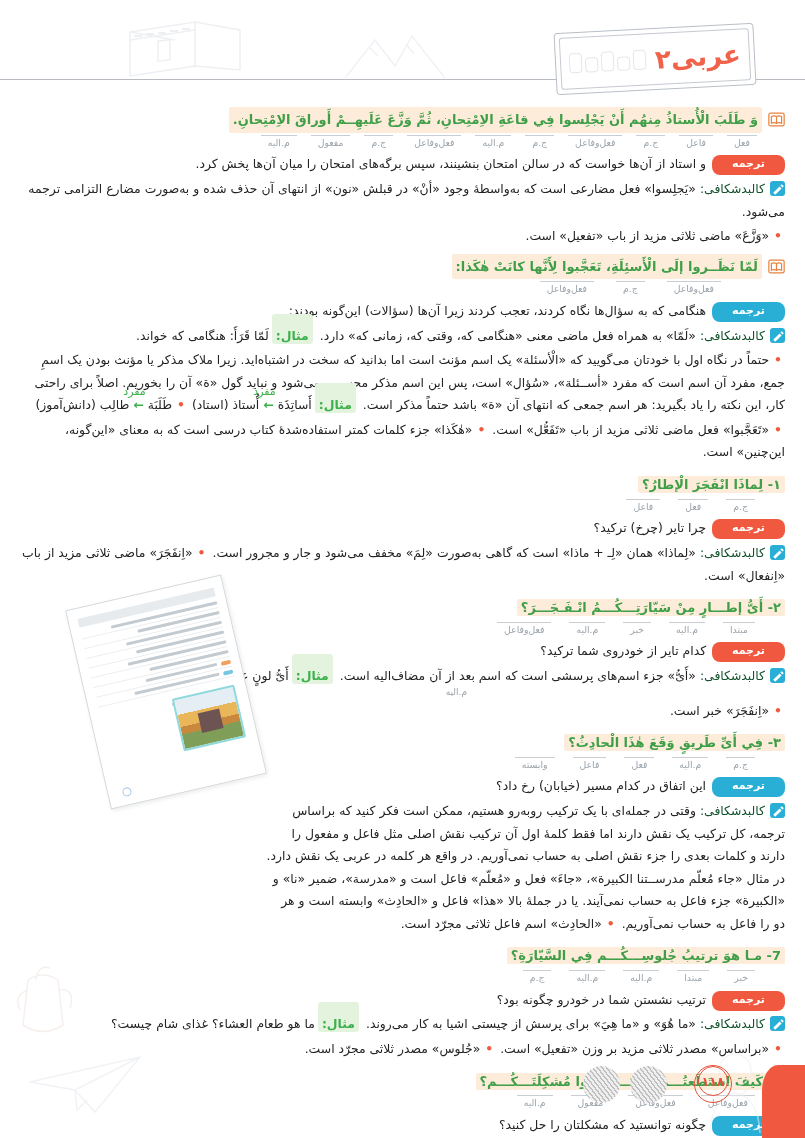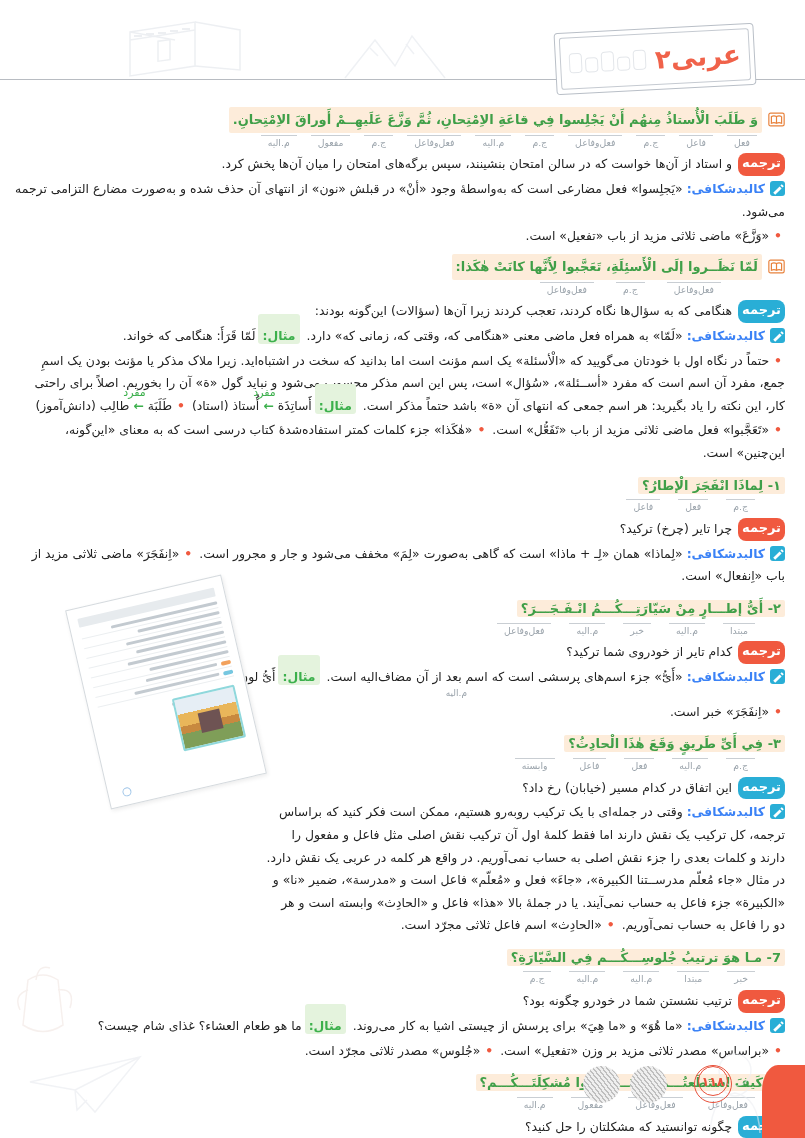--- a/index.html
+++ b/index.html
@@ -24,24 +24,24 @@
   .content{position:absolute;top:101px;right:20px;left:14px;font-size:12.4px;line-height:1.82;color:var(--text);text-align:right}
   .row{margin:2px 0}
   .sent-line{display:flex;align-items:center;gap:6px;margin-top:6px}
   .ar{color:#3f9f48;font-weight:bold;font-size:13px;background:var(--peach);padding:1px 4px;border-radius:2px}
   .sec-head{margin-top:9px}
   .lblrow{display:flex;font-size:9.3px;color:var(--label_gray);line-height:1.15;margin:2px 0 5px;gap:18px}
   .lblrow span{border-top:1px solid #c9ced3;padding:2px 7px 0;white-space:nowrap}
   .lblrow.w1{padding-right:28px;gap:14px}
   .lblrow.w2{padding-right:64px;gap:22px}
   .lblrow.sec{padding-right:30px}
-  .badge{display:inline-block;background:var(--orange);color:#fff;font-size:13px;font-weight:bold;border-radius:8px;padding:1px 4px 3px;margin-left:6px;line-height:1.45;vertical-align:1px}
+  .badge{display:inline-block;background:var(--orange);color:#fff;font-size:11px;font-weight:bold;border-radius:8px;padding:1px 20px 3px;margin-left:6px;line-height:1.45;vertical-align:1px}
   .badge.blue{background:var(--blue)}
   .pen-ic{display:inline-block;width:15px;height:15px;background:var(--blue);border-radius:3px;margin-left:5px;vertical-align:-3px}
-  .an-lbl{color:#3b82f6;font-weight:bold;margin-left:4px}
+  .an-lbl{color:#14532d;font-weight:normal;margin-left:4px}
   .bullet{color:var(--orange);font-weight:bold;margin:0 3px 0 5px}
   .ex-lbl{color:var(--green);background:var(--green_bg);font-weight:bold;padding:14px 4px 1px;border-radius:3px;margin:0 3px}
   .sub-lbl{display:block;font-size:9px;color:var(--label_gray);line-height:1.1;margin-right:318px}
   .arrow-wrap{position:relative;display:inline-block;padding:0 4px;color:var(--green);font-weight:bold}
   .arrow-lbl{position:absolute;top:-8px;right:2px;font-size:11px;line-height:1;color:var(--green);font-weight:normal}
   .fig-spacer{float:left;width:252px;height:132px}
 
   
   .book-fig{position:absolute;left:86px;top:590px;width:160px;height:204px;background:#fff;border:1px solid #d5dade;box-shadow:1px 2px 4px rgba(0,0,0,.08);transform:rotate(-13deg);padding:10px 9px;direction:rtl}
   .book-fig .tbl-hdr{height:9px;background:#e7ebee;border-radius:1px;margin-bottom:2px}

